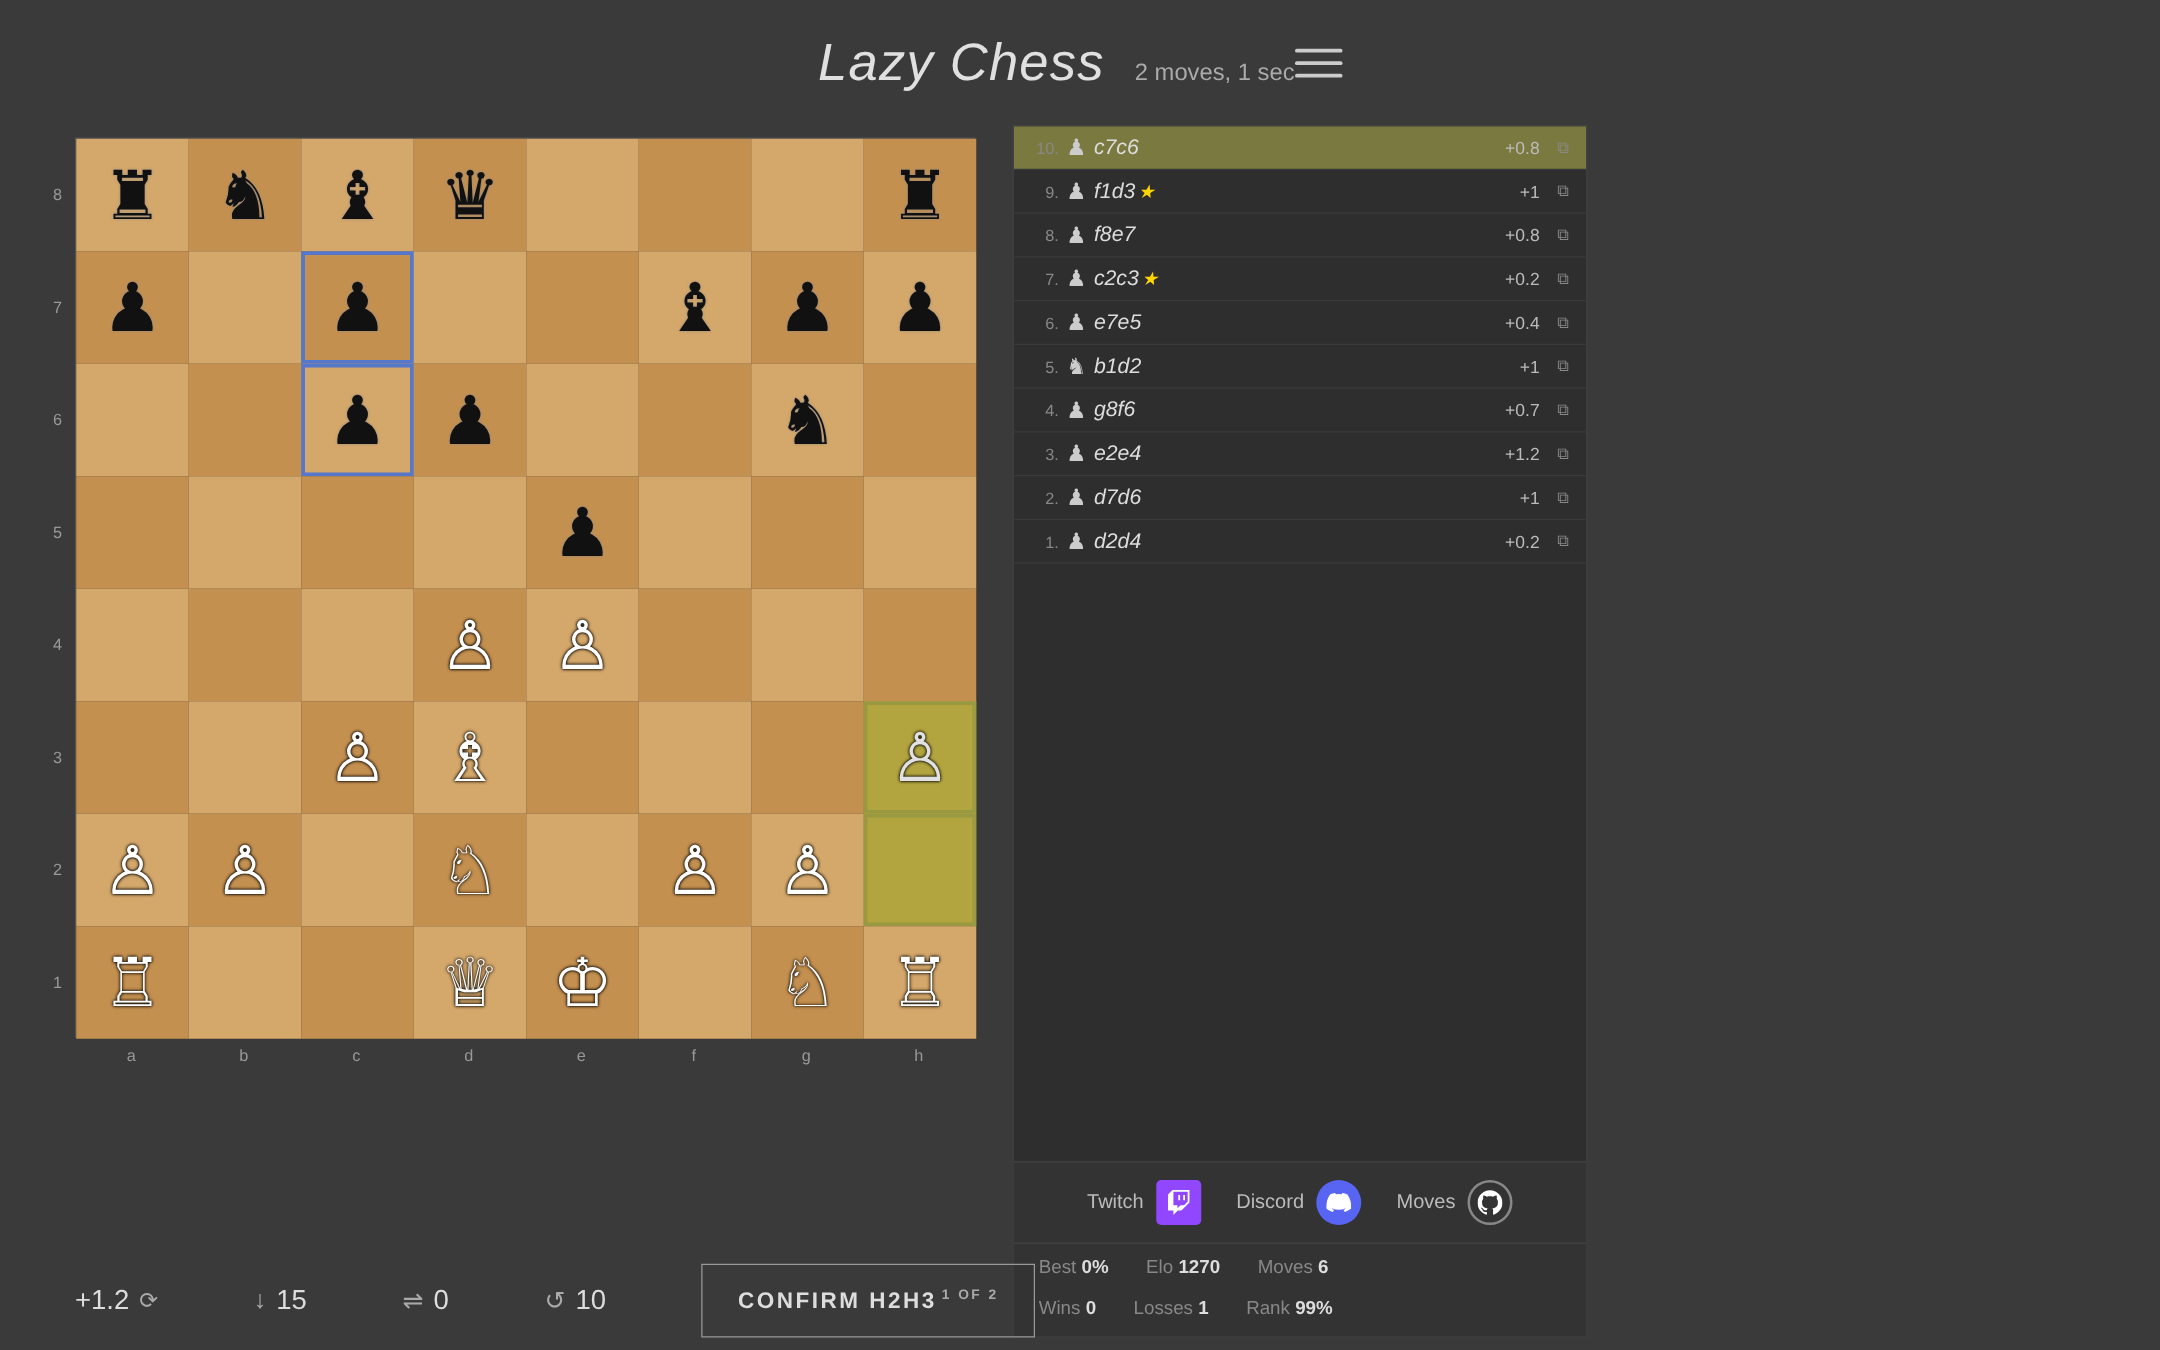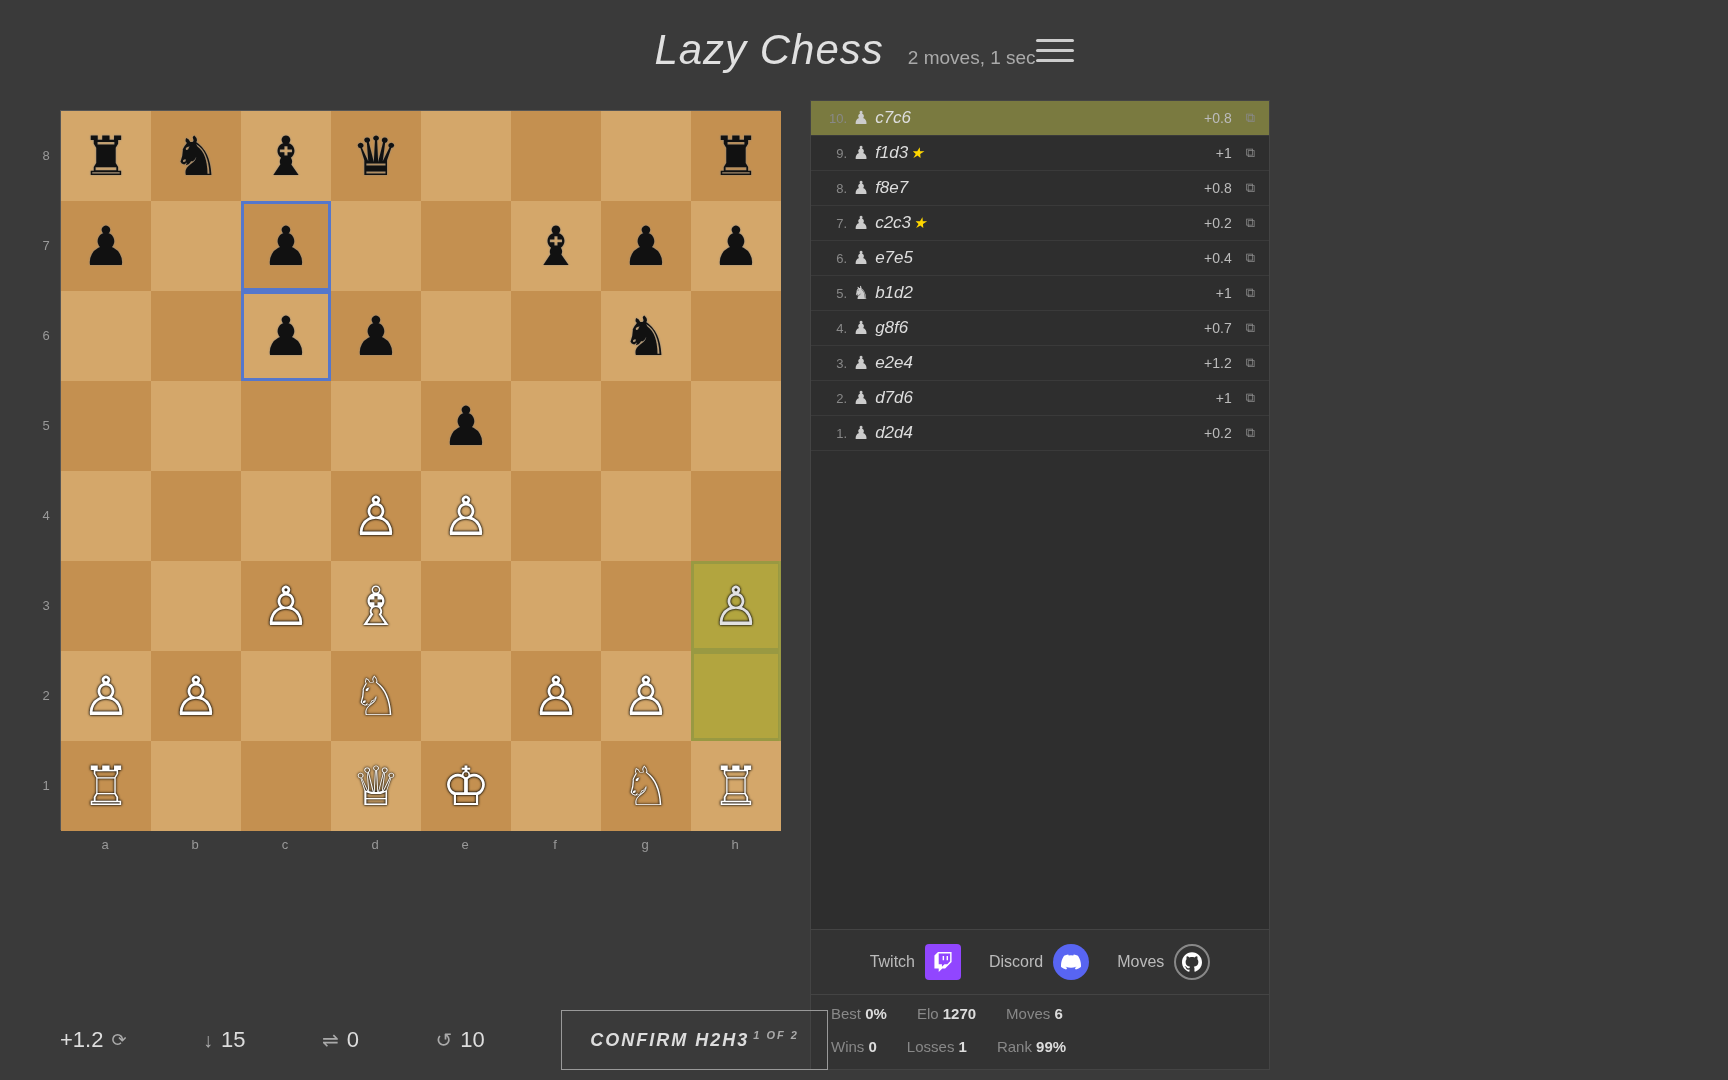--- a/index.html
+++ b/index.html
@@ -175,21 +175,20 @@
     .confirm-btn {
       background: transparent;
       border: 1.5px solid #999;
       color: #ddd;
       font-size: 18px;
       letter-spacing: 2px;
       padding: 18px 28px;
       cursor: pointer;
       font-weight: 600;
       text-transform: uppercase;
-      font-style: italic;
     }
     .confirm-btn sup {
       font-size: 11px;
       color: #aaa;
       vertical-align: super;
       margin-left: 4px;
     }
 
     
     .right-panel {

